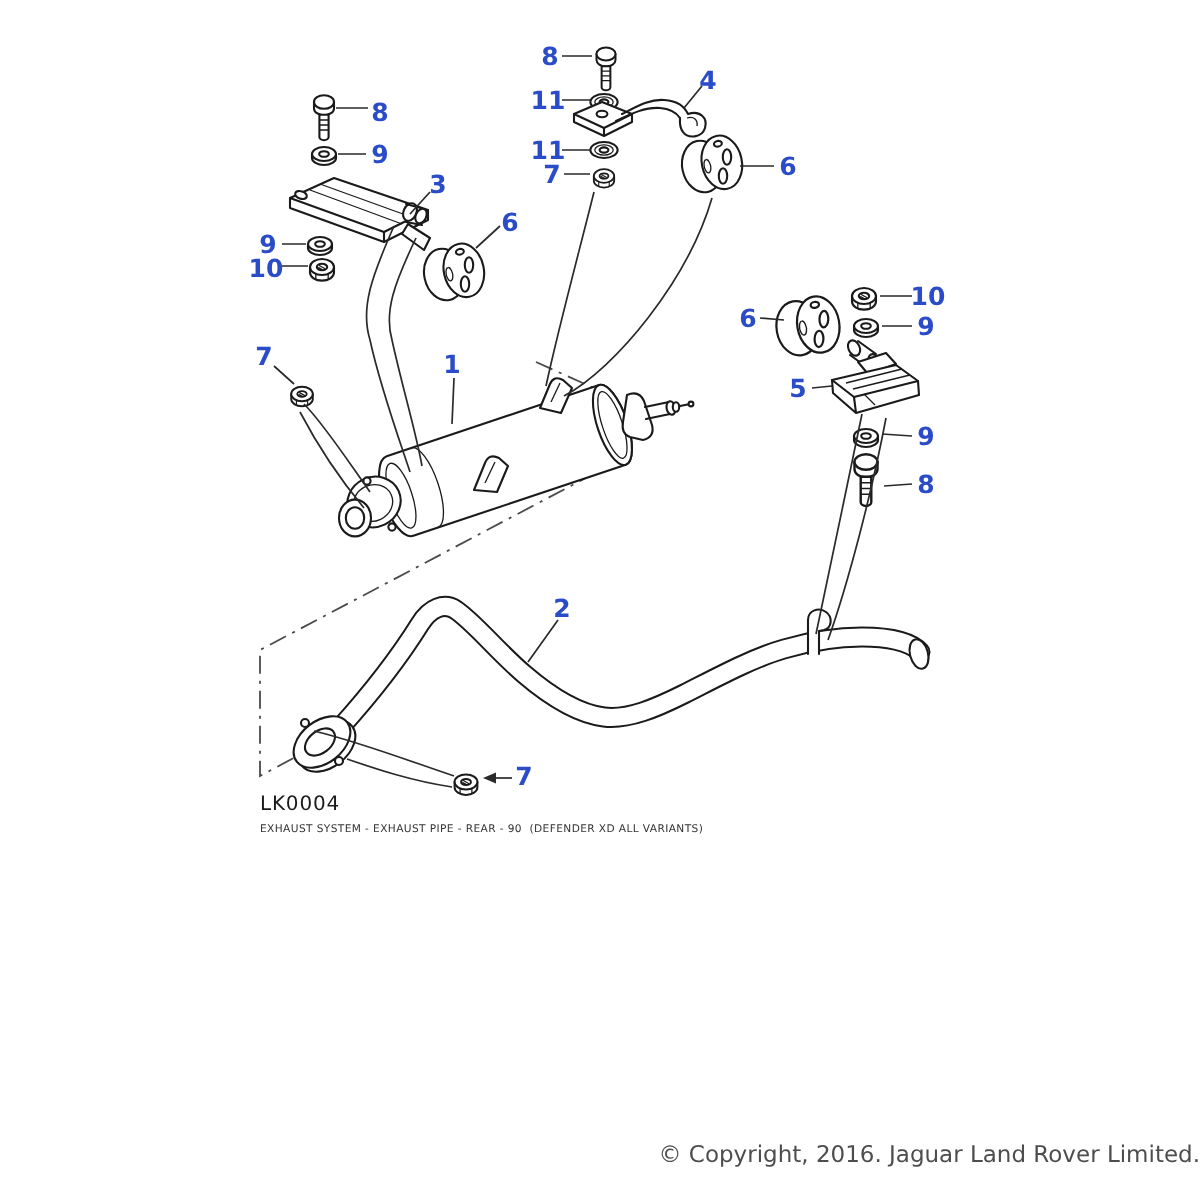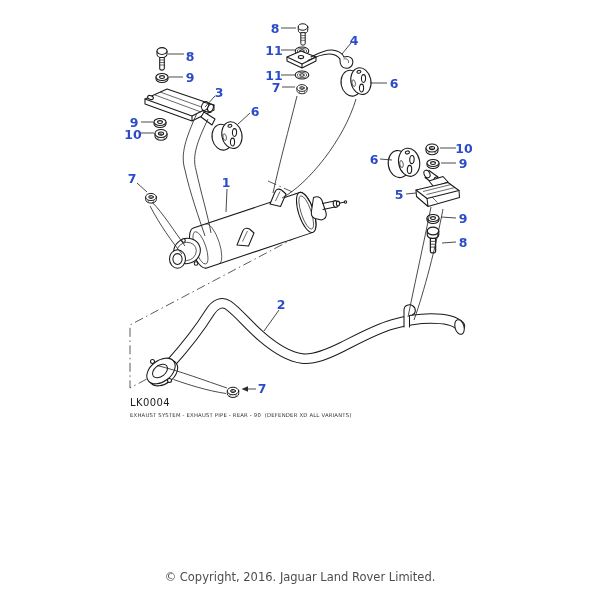--- a/index.html
+++ b/index.html
@@ -9,21 +9,21 @@
   
   .o{fill:#fff;stroke:var(--line,#1a1a1a);stroke-width:1.05;stroke-linejoin:round;stroke-linecap:round;}
   .l{fill:none;stroke:var(--line,#1a1a1a);stroke-width:1.05;stroke-linejoin:round;stroke-linecap:round;}
   .t{fill:none;stroke:var(--line,#1a1a1a);stroke-width:0.65;}
   .leader{fill:none;stroke:#2a2a2a;stroke-width:0.85;}
   .chain{fill:none;stroke:#4a4a4a;stroke-width:0.9;stroke-dasharray:9 3.5 1.5 3.5;}
   .callout{font-family:"DejaVu Sans","Liberation Sans",sans-serif;font-weight:bold;
            font-size:12.5px;fill:var(--callout,#2b4cc8);text-anchor:middle;}
   .code-label{position:absolute;left:130px;top:397px;font-size:10px;letter-spacing:.4px;color:#1b1b1b;}
   .caption-label{position:absolute;left:130px;top:412px;font-size:5.3px;letter-spacing:.2px;color:#333;white-space:pre;}
-  .copyright{position:absolute;left:0;top:570px;width:100%;text-align:center;
+  .copyright{position:absolute;left:0;top:570px;width:100%;text-align:right;
              font-size:11.5px;color:#4d4d4d;}
 </style>
 </head>
 <body>
 
 <div class="page">
 
   <svg class="diagram" width="600" height="450" viewBox="0 0 600 450">
 
     <defs>

